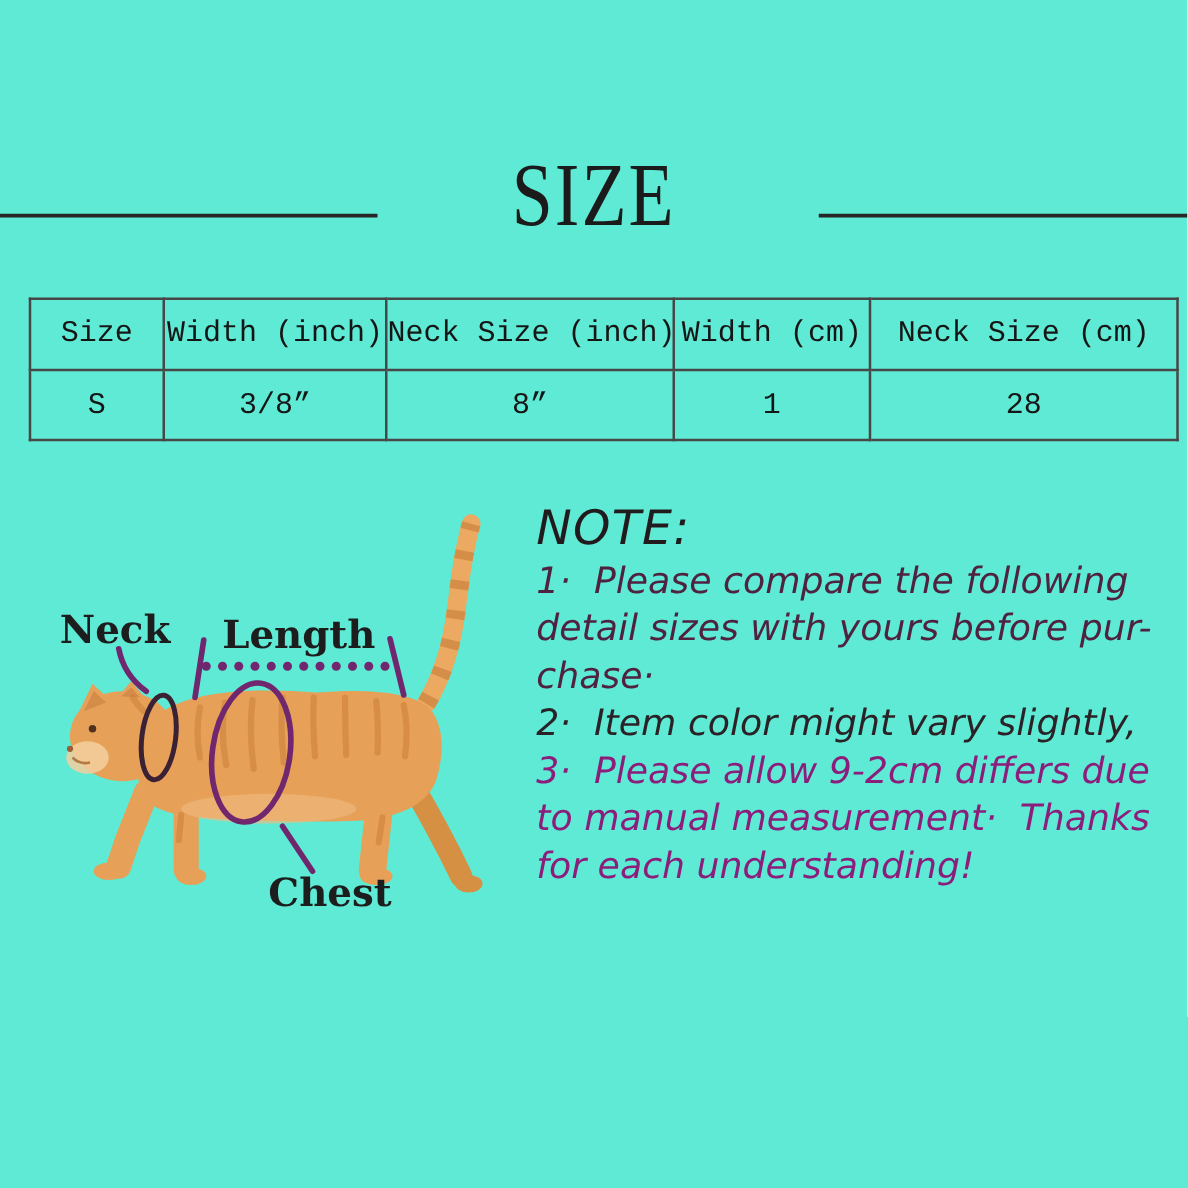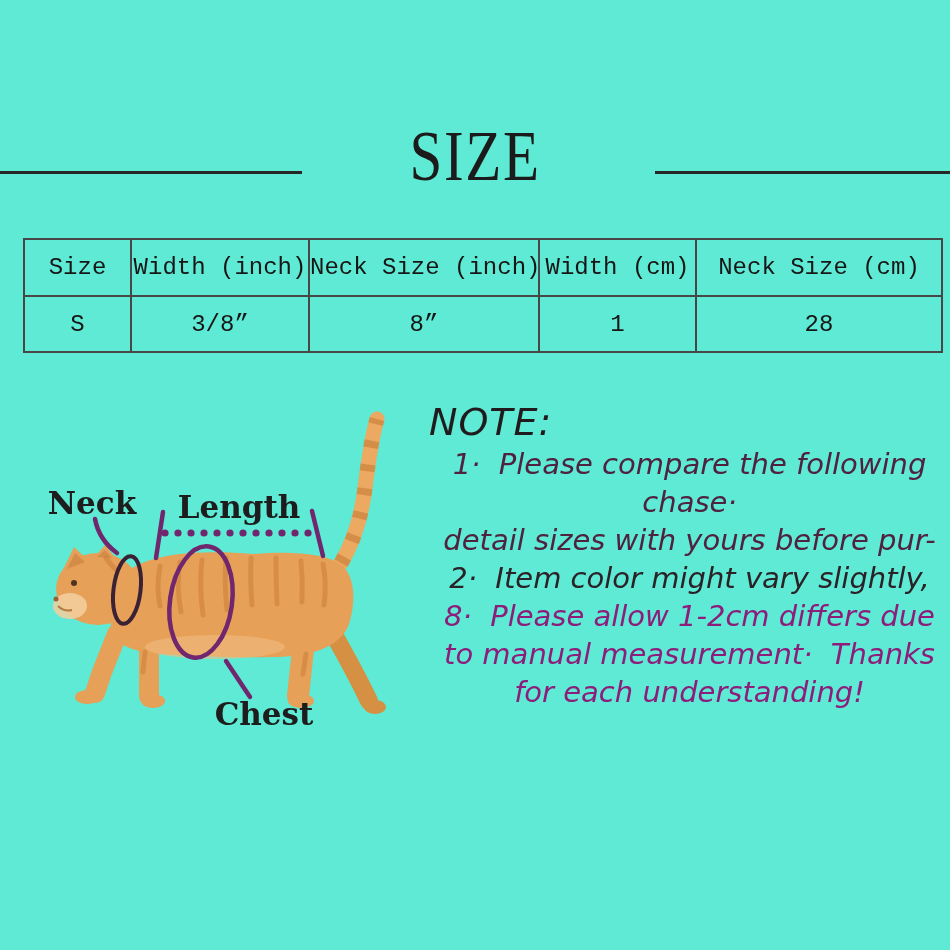--- a/index.html
+++ b/index.html
@@ -25,21 +25,21 @@
 
   
   .figure-svg{position:absolute;left:10px;top:400px;width:430px;height:345px;}
   .fig-label{font-family:"DejaVu Serif","Liberation Serif",serif;font-weight:bold;
              font-size:31px;fill:#1d1d1d;}
 
   
   .note{position:absolute;left:429px;top:399px;width:521px;}
   .note-heading{font-family:"DejaVu Sans",sans-serif;font-weight:normal;font-style:italic;
                 font-size:38px;line-height:46px;letter-spacing:1px;}
-  .note-item{margin:0;text-align:center;}
+  .note-item{margin:0;}
   .note-line{display:block;font-style:italic;font-size:29px;line-height:38px;
              white-space:pre;letter-spacing:0;}
 </style>
 </head>
 <body>
 
 <div class="canvas">
 
   <div class="title-rule rule-left"></div>
   <div class="size-title">SIZE</div>
@@ -149,28 +149,28 @@
     <text class="fig-label" x="82" y="114" text-anchor="middle">Neck</text>
     <text class="fig-label" x="229" y="118" text-anchor="middle">Length</text>
     <text class="fig-label" x="254" y="325" text-anchor="middle">Chest</text>
   </svg>
 
   <div class="note">
     <div class="note-heading" style="color: rgb(33, 27, 30);">NOTE:</div>
 
     <div class="note-item" style="color: rgb(79, 34, 64);">
       <span class="note-line">1·  Please compare the following</span>
+      <span class="note-line">detail sizes with yours before pur-</span>
       <span class="note-line">chase·</span>
-      <span class="note-line">detail sizes with yours before pur-</span>
     </div>
 
     <div class="note-item" style="color: rgb(43, 34, 39);">
       <span class="note-line">2·  Item color might vary slightly,</span>
     </div>
 
     <div class="note-item" style="color: rgb(140, 29, 123);">
-      <span class="note-line">8·  Please allow 1-2cm differs due</span>
+      <span class="note-line">3·  Please allow 9-2cm differs due</span>
       <span class="note-line">to manual measurement·  Thanks</span>
       <span class="note-line">for each understanding!</span>
     </div>
   </div>
 
 </div>
 
 </body></html>

